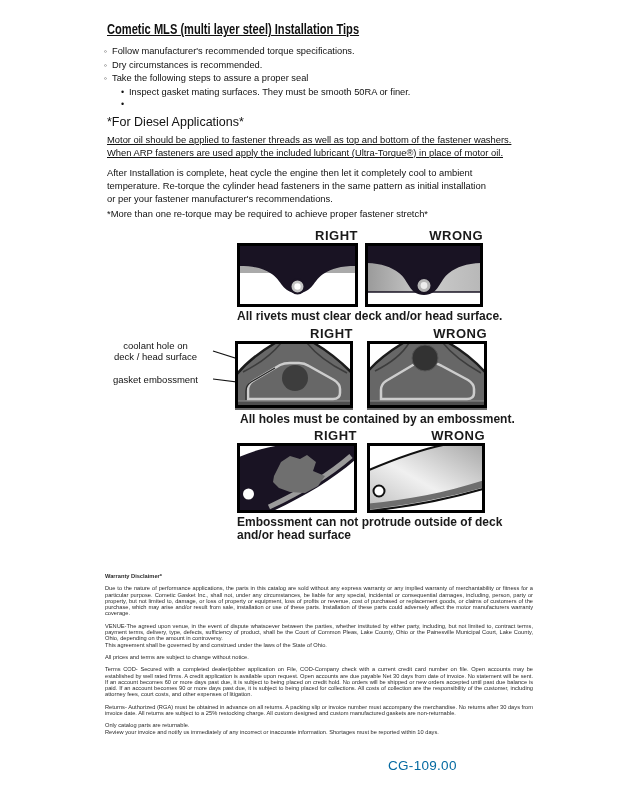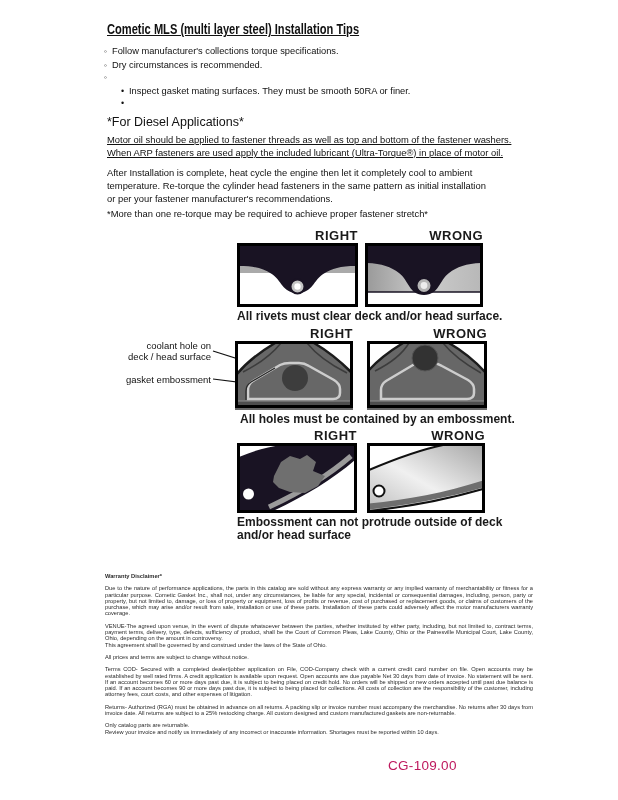--- a/index.html
+++ b/index.html
@@ -32,43 +32,44 @@
   .diesel-head{left:107px;top:115px;font-size:12.5px;font-weight:normal;text-align:right;}
   .para{left:107px;width:452px;font-size:9.4px;line-height:13px;white-space:pre-line;}
   .p1{top:133px;text-decoration:underline;}
   .p2{top:166px;}
   .pnote{top:207px;}
   
   .fig-label{font-size:13px;font-weight:600;letter-spacing:0.5px;text-align:right;color:#1a1a1a;}
   .fig-caption{font-size:12px;font-weight:600;color:#1a1a1a;white-space:pre-line;line-height:12.5px;}
   .panel{display:block;}
   
-  .annot{font-size:9.5px;line-height:11px;text-align:right;color:#111;}
+  .annot{font-size:9.5px;line-height:11px;text-align:center;color:#111;}
   
   .legal{left:105px;top:573px;width:428px;font-size:5.7px;line-height:6.3px;text-align:justify;color:#2a2a2a;}
   .legal .lhead{font-weight:bold;margin:0 0 6px 0;}
   .legal p{margin:0 0 6px 0;white-space:pre-line;}
-  .footer-code{left:388px;top:758px;font-size:13.5px;letter-spacing:0.3px;color:#be185d;}
+  .footer-code{left:388px;top:758px;font-size:13.5px;letter-spacing:0.3px;color:#0369a1;}
 </style>
 </head>
 <body>
 
 <div class="abs doc-title">Cometic MLS (multi layer steel) Installation Tips</div>
 
 <div class="abs tips">
   <div class="tip-row">
     <span class="mk">◦</span>
-    <span>Follow manufacturer's collections torque specifications.</span>
+    <span>Follow manufacturer's recommended torque specifications.</span>
   </div>
   <div class="tip-row">
     <span class="mk">◦</span>
     <span>Dry circumstances is recommended.</span>
   </div>
   <div class="tip-row">
     <span class="mk">◦</span>
+    <span>Take the following steps to assure a proper seal</span>
   </div>
   <div class="tip-row sub">
     <span class="mk">•</span>
     <span>Inspect gasket mating surfaces.  They must be smooth 50RA or finer.</span>
   </div>
   <div class="tip-row sub">
 
     <span class="mk">•</span>
   </div>
 </div>

